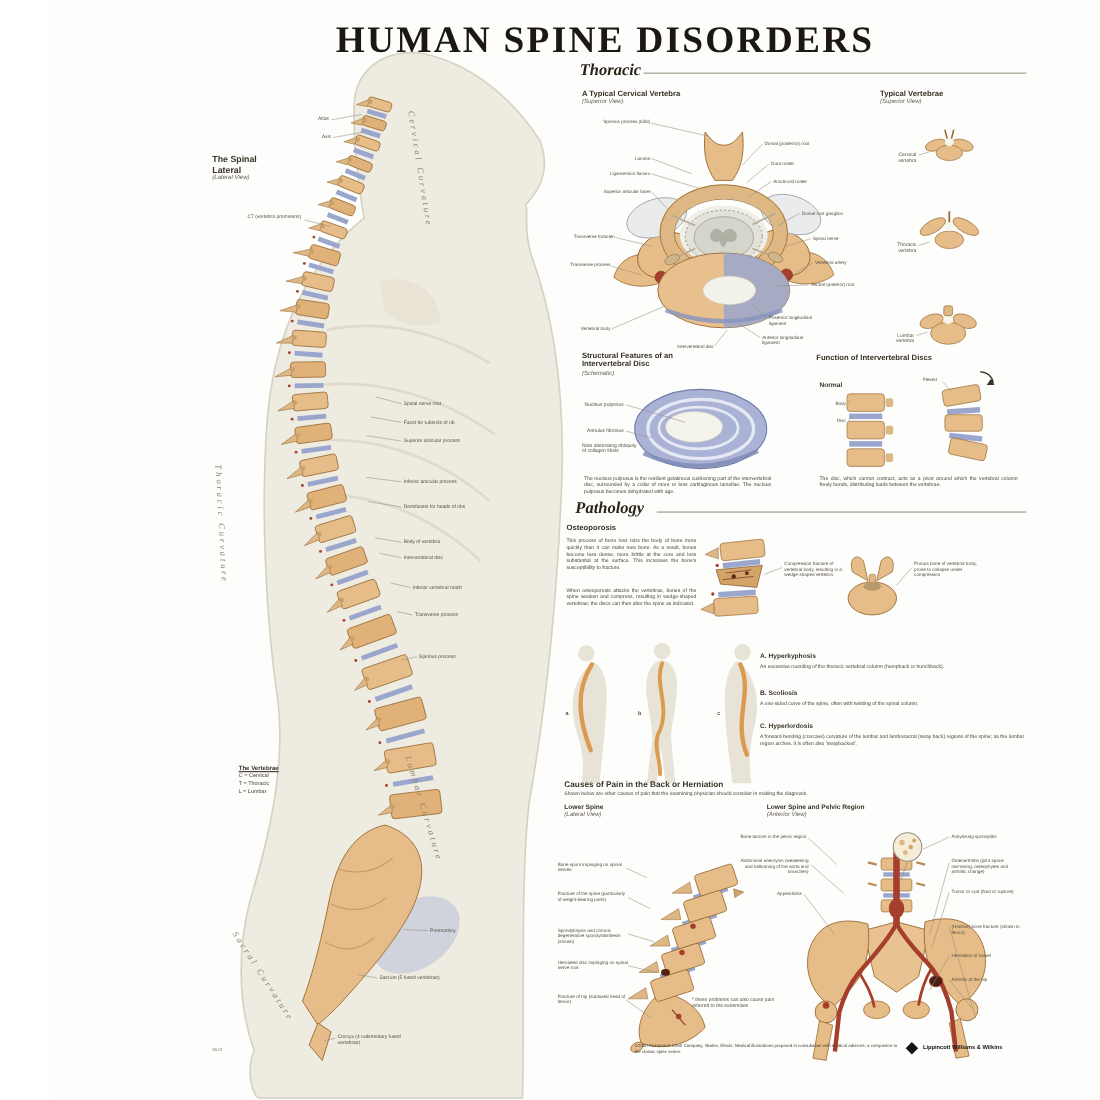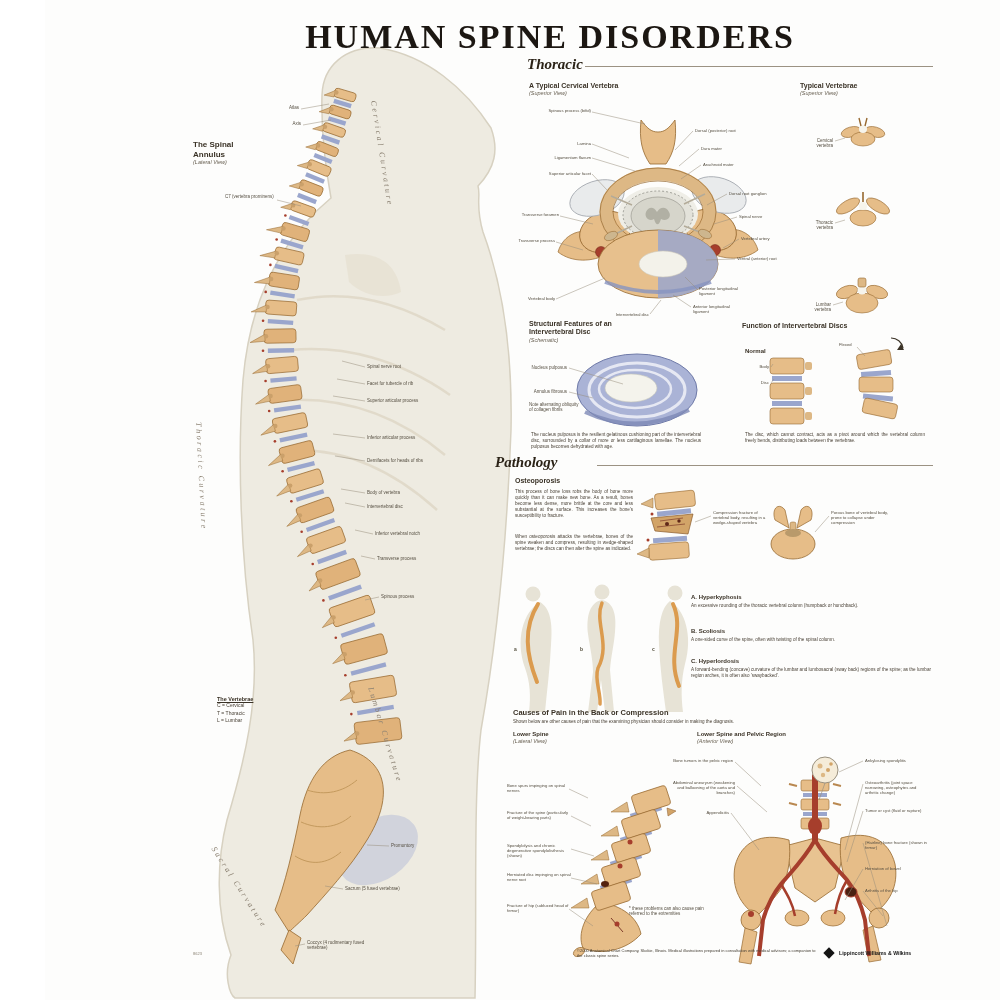--- a/index.html
+++ b/index.html
@@ -400,21 +400,21 @@
         <line x1="818" y1="811" x2="802" y2="862"></line>
         <line x1="818" y1="843" x2="842" y2="926"></line>
         <line x1="818" y1="869" x2="800" y2="900"></line>
         <line x1="818" y1="891" x2="838" y2="916"></line>
       </g>
   </svg>
 
   <div class="abs" id="main-title">HUMAN SPINE DISORDERS</div>
 
   <div class="abs" style="left:148px;top:140px;width:60px">
-    <div class="panel-title" style="font-size:8px">The Spinal Annulus</div>
+    <div class="panel-title" style="font-size:8px">The Spinal Lateral</div>
     <div class="panel-sub">(Lateral View)</div>
   </div>
 
   <div class="curve-label" style="left:333px;top:100px;transform:rotate(81deg)">Cervical Curvature</div>
   <div class="curve-label" style="left:158px;top:422px;transform:rotate(87deg)">Thoracic Curvature</div>
   <div class="curve-label" style="left:330px;top:686px;transform:rotate(73deg)">Lumbar Curvature</div>
   <div class="curve-label" style="left:172px;top:845px;transform:rotate(57deg)">Sacral Curvature</div>
 
   <div class="abs" style="left:172px;top:696px">
     <div class="key-title">The Vertebrae</div>
@@ -442,38 +442,38 @@
   </div>
   <div class="abs lbl" style="left:484px;top:402px;width:52px">Note alternating obliquity of collagen fibrils</div>
   <div class="abs para" style="left:486px;top:432px;width:170px">The nucleus pulposus is the resilient gelatinous cushioning part of the intervertebral disc, surrounded by a collar of more or less cartilaginous lamellae. The nucleus pulposus becomes dehydrated with age.</div>
 
   <div class="abs" style="left:697px;top:322px;width:110px">
     <div class="panel-title">Function of Intervertebral Discs</div>
   </div>
   <div class="abs panel-title" style="left:700px;top:348px;font-size:6px">Normal</div>
   <div class="abs para" style="left:700px;top:432px;width:180px">The disc, which cannot contract, acts as a pivot around which the vertebral column freely bends, distributing loads between the vertebrae.</div>
 
-  <div class="abs sec-head" style="left:450px;top:454px">Pathology</div>
+  <div class="abs sec-head" style="left:478px;top:454px">Pathology</div>
   <div class="abs rule" style="left:552px;top:465px;width:336px"></div>
   <div class="abs panel-title" style="left:470px;top:477px">Osteoporosis</div>
   <div class="abs para" style="left:470px;top:489px;width:118px">This process of bone loss robs the body of bone more quickly than it can make new bone. As a result, bones become less dense, more brittle at the core and less substantial at the surface. This increases the bone's susceptibility to fracture.</div>
   <div class="abs para" style="left:470px;top:534px;width:118px">When osteoporosis attacks the vertebrae, bones of the spine weaken and compress, resulting in wedge-shaped vertebrae; the discs can then alter the spine as indicated.</div>
 
   <div class="tiny-letter" style="left:469px;top:646px">a</div>
   <div class="tiny-letter" style="left:535px;top:646px">b</div>
   <div class="tiny-letter" style="left:607px;top:646px">c</div>
 
   <div class="abs posture-name" style="left:646px;top:594px">A. Hyperkyphosis</div>
   <div class="abs posture-desc" style="left:646px;top:603px">An excessive rounding of the thoracic vertebral column (humpback or hunchback).</div>
   <div class="abs posture-name" style="left:646px;top:628px">B. Scoliosis</div>
   <div class="abs posture-desc" style="left:646px;top:637px">A one-sided curve of the spine, often with twisting of the spinal column.</div>
   <div class="abs posture-name" style="left:646px;top:658px">C. Hyperlordosis</div>
   <div class="abs posture-desc" style="left:646px;top:667px">A forward-bending (concave) curvature of the lumbar and lumbosacral (sway back) regions of the spine; as the lumbar region arches, it is often also 'swaybacked'.</div>
 
-  <div class="abs panel-title" style="left:468px;top:708px;font-size:7.5px">Causes of Pain in the Back or Compression</div>
+  <div class="abs panel-title" style="left:468px;top:708px;font-size:7.5px">Causes of Pain in the Back or Herniation</div>
   <div class="abs para" style="left:468px;top:719px;width:390px">Shown below are other causes of pain that the examining physician should consider in making the diagnosis.</div>
 
   <div class="abs" style="left:468px;top:731px;width:70px">
     <div class="panel-title" style="font-size:6px">Lower Spine</div>
     <div class="panel-sub">(Lateral View)</div>
   </div>
   <div class="abs lbl" style="left:584px;top:906px;width:80px">* these problems can also cause pain referred to the extremities</div>
 
   <div class="abs" style="left:652px;top:731px;width:120px">
     <div class="panel-title" style="font-size:6px">Lower Spine and Pelvic Region</div>

